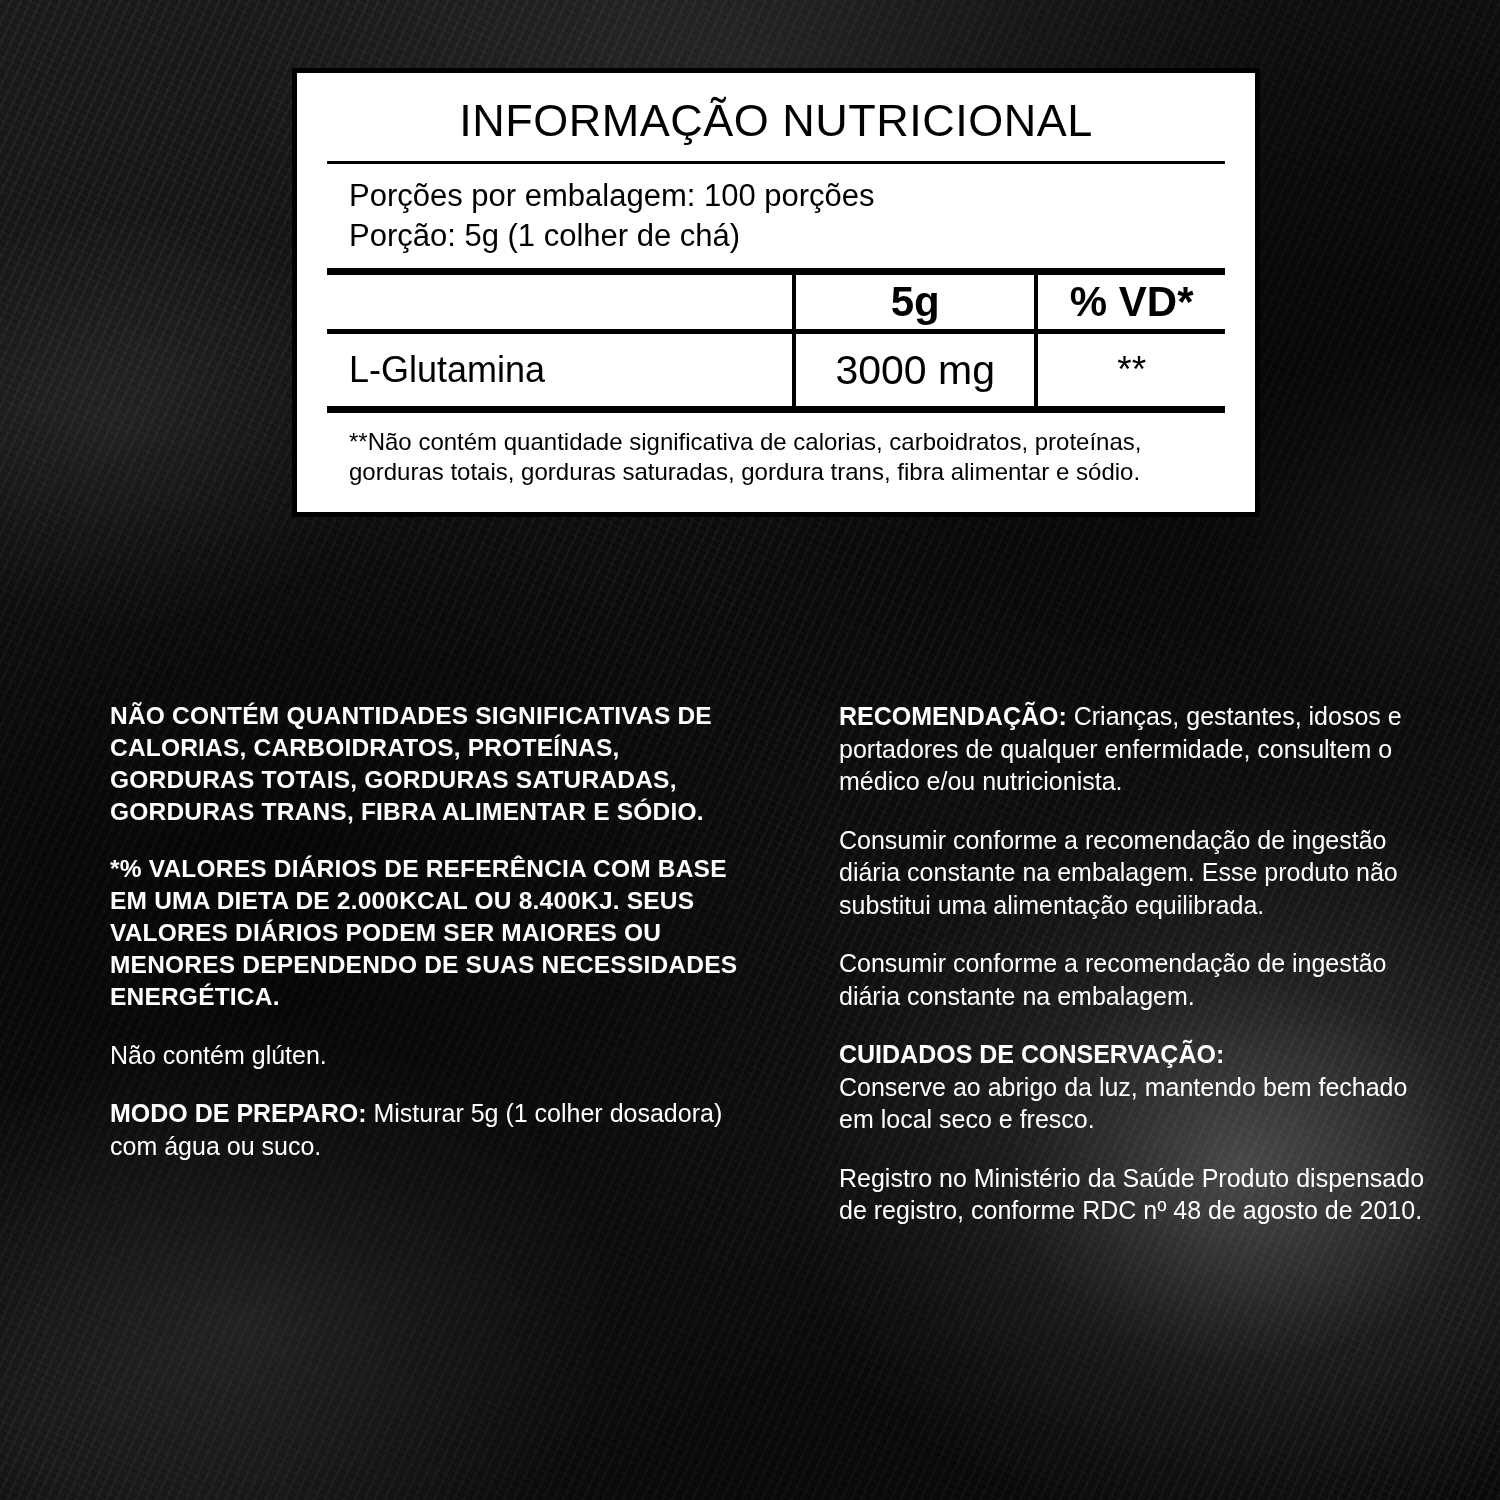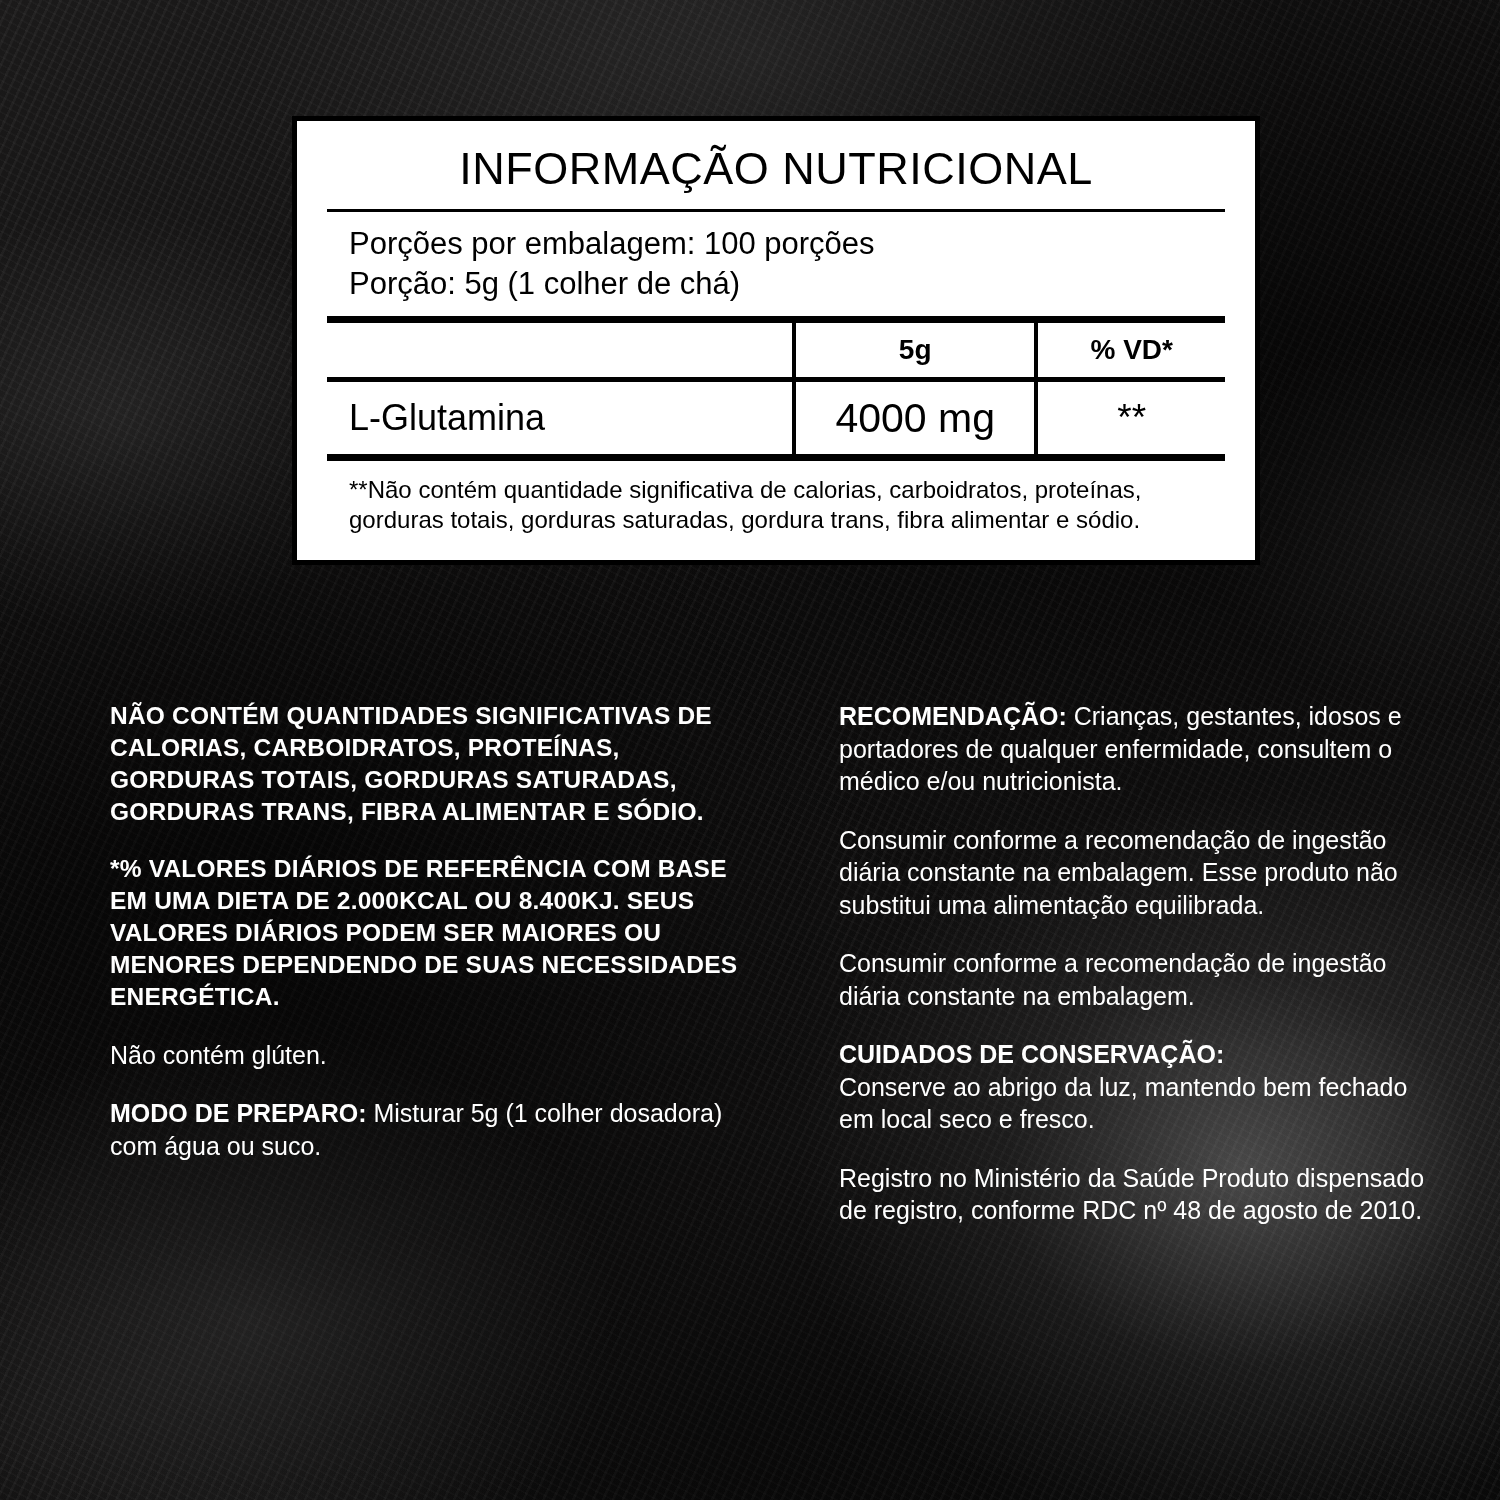--- a/index.html
+++ b/index.html
@@ -45,21 +45,20 @@
   .nutri-panel {
     position: absolute;
     left: 292px;
     top: 68px;
     width: 968px;
     box-sizing: border-box;
     background: #ffffff;
     border: 5px solid #000;
     padding: 22px 30px 26px 30px;
     z-index: 3;
-    margin-top: 48px;
   }
   .nutri-title {
     text-align: center;
     font-size: 45px;
     font-weight: 400;
     letter-spacing: 0.5px;
     color: #000;
     line-height: 1.15;
     padding-bottom: 14px;
   }
@@ -84,21 +83,21 @@
     padding: 0;
     vertical-align: middle;
   }
   .col-name { width: 52%; }
   .col-amt  { width: 27%; border-left: 4px solid #000 !important; }
   .col-vd   { width: 21%; border-left: 4px solid #000 !important; }
 
   .head-row td {
     height: 54px;
     text-align: center;
-    font-size: 28px;
+    font-size: 42px;
     font-weight: bold;
     padding-bottom: 4px;
   }
   .data-row td {
     height: 72px;
     font-size: 37px;
     text-align: center;
   }
   .data-row td.col-name {
     text-align: left;
@@ -173,21 +172,21 @@
       </tr>
     </tbody>
       </table>
 
     <div class="rule-med"></div>
 
     <table class="nutri-table">
       <tbody>
           <tr class="data-row">
         <td class="col-name">L-Glutamina</td>
-        <td class="col-amt">4000 mg</td>
+        <td class="col-amt">3000 mg</td>
         <td class="col-vd">**</td>
       </tr>
     </tbody>
       </table>
 
     <div class="rule-thick"></div>
 
     <div class="footnote">**Não contém quantidade significativa de calorias, carboidratos, proteínas, gorduras totais, gorduras saturadas, gordura trans, fibra alimentar e sódio.</div>
   </div>
 

